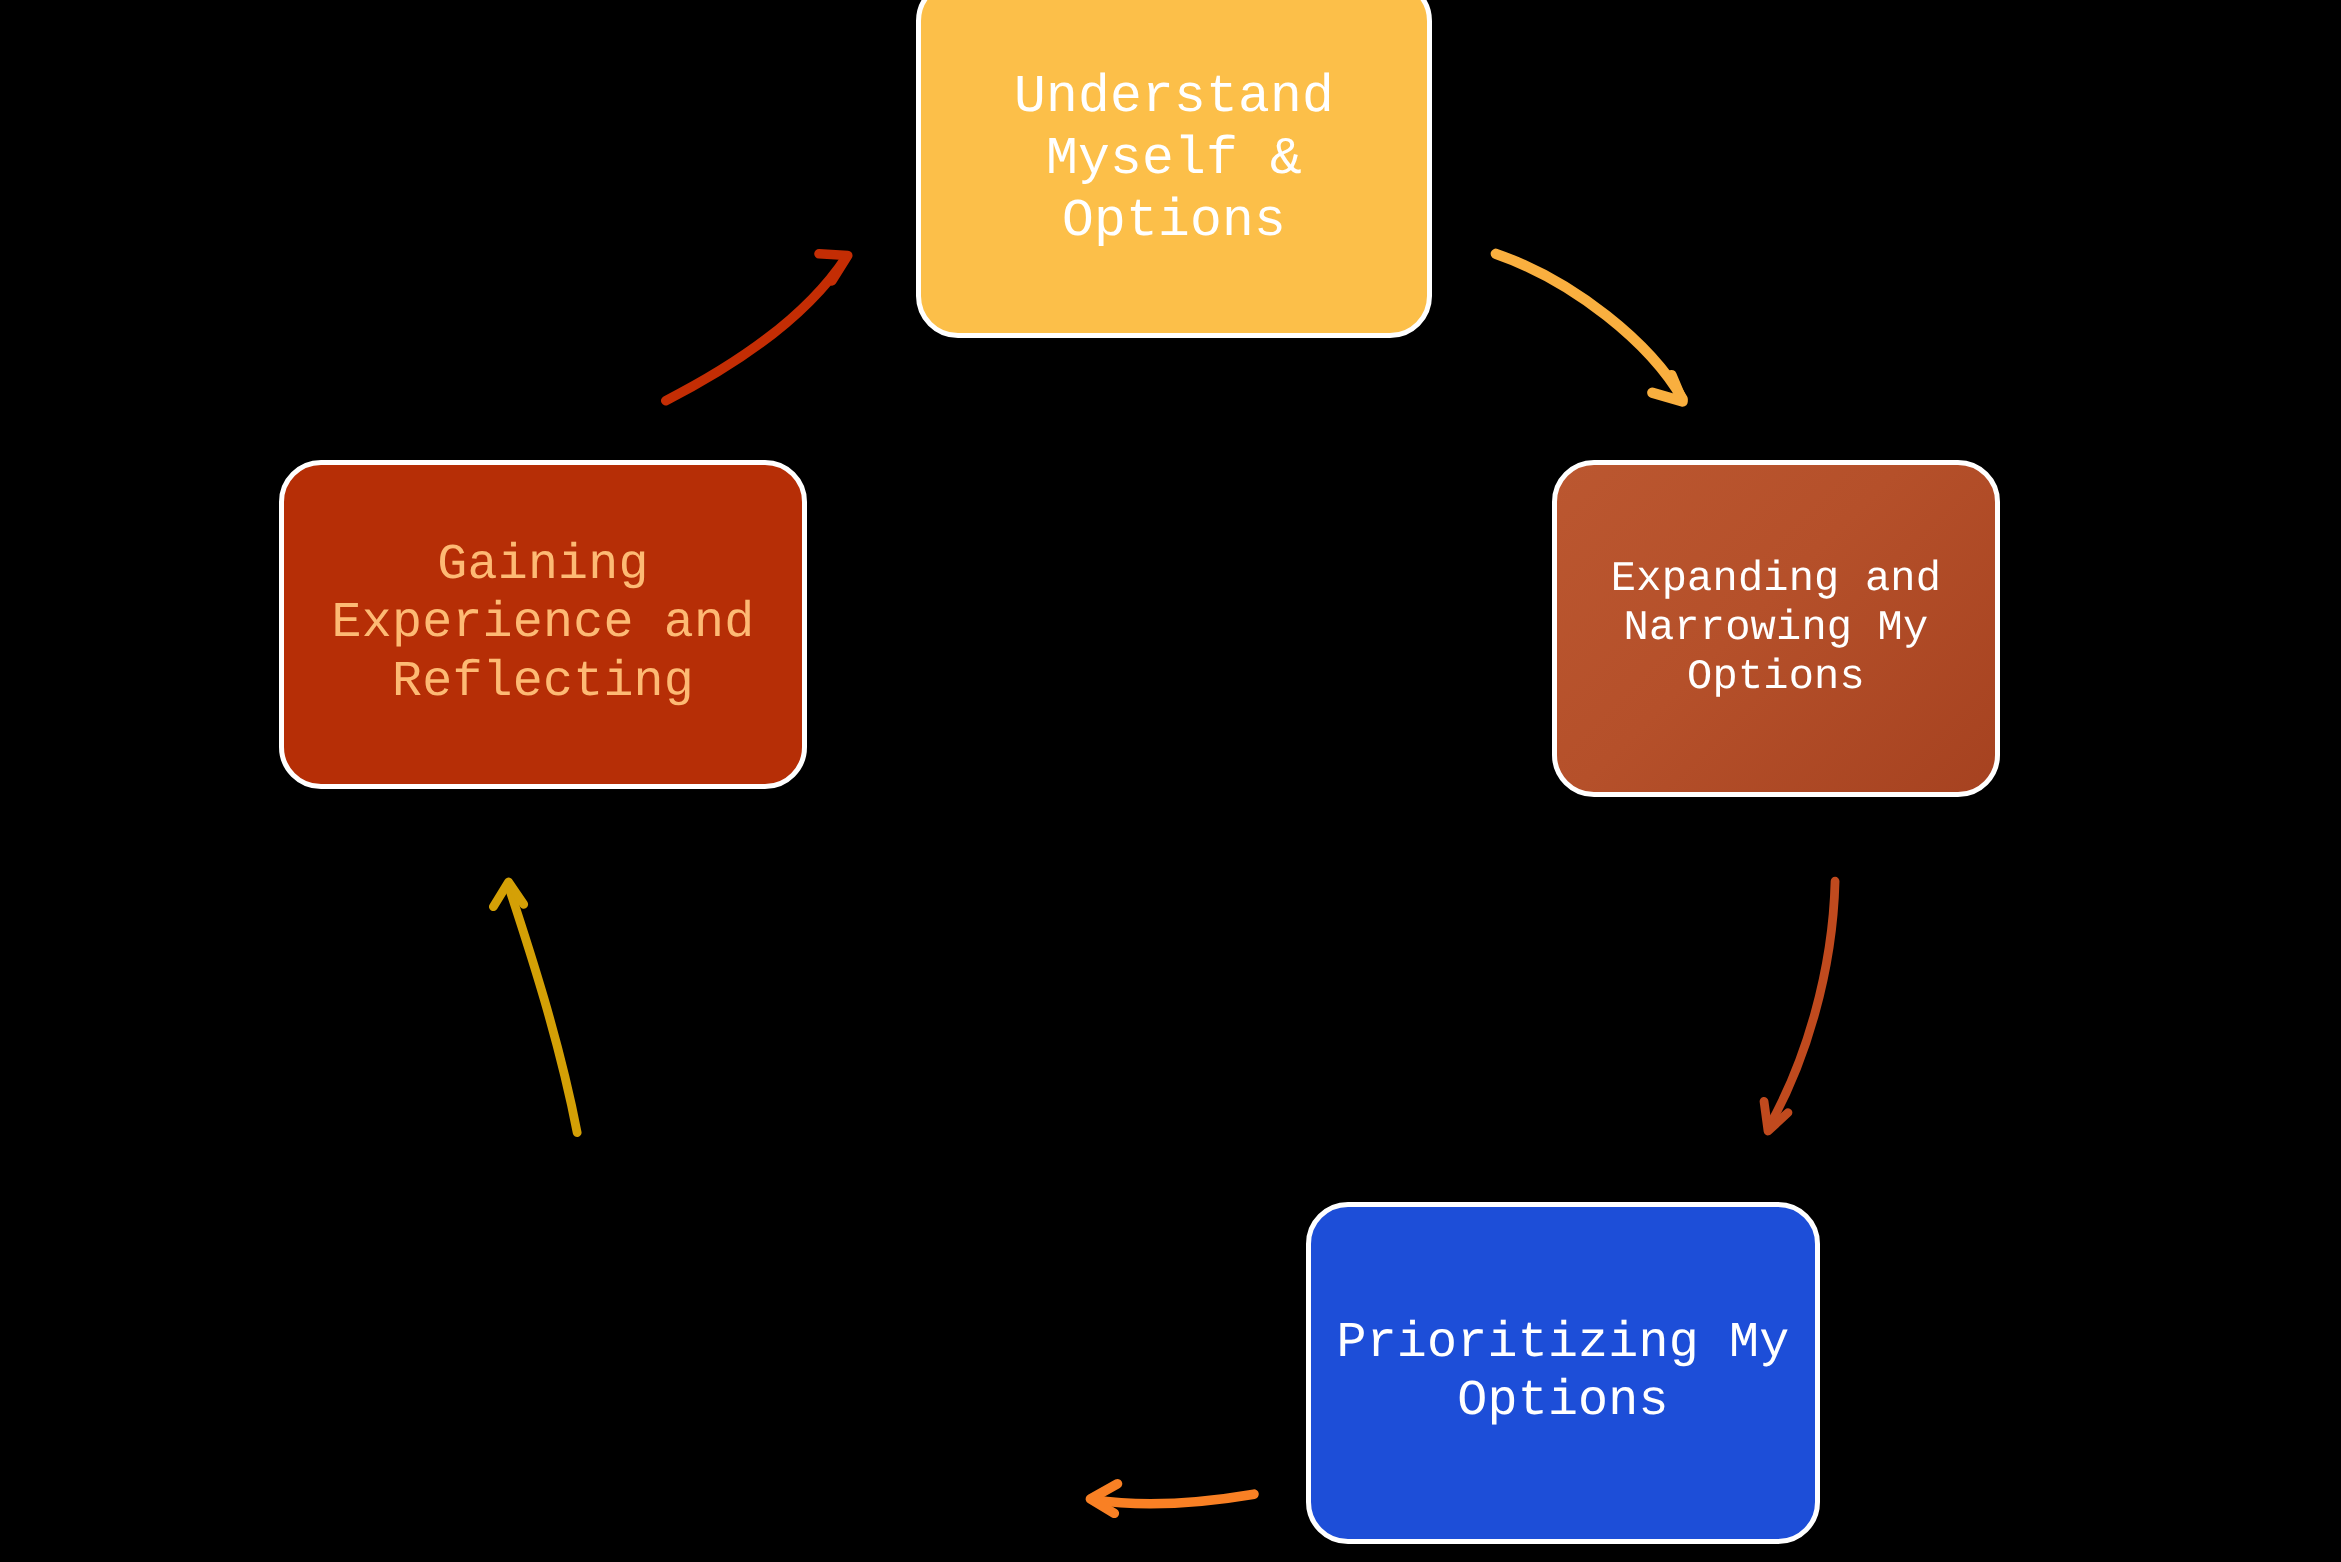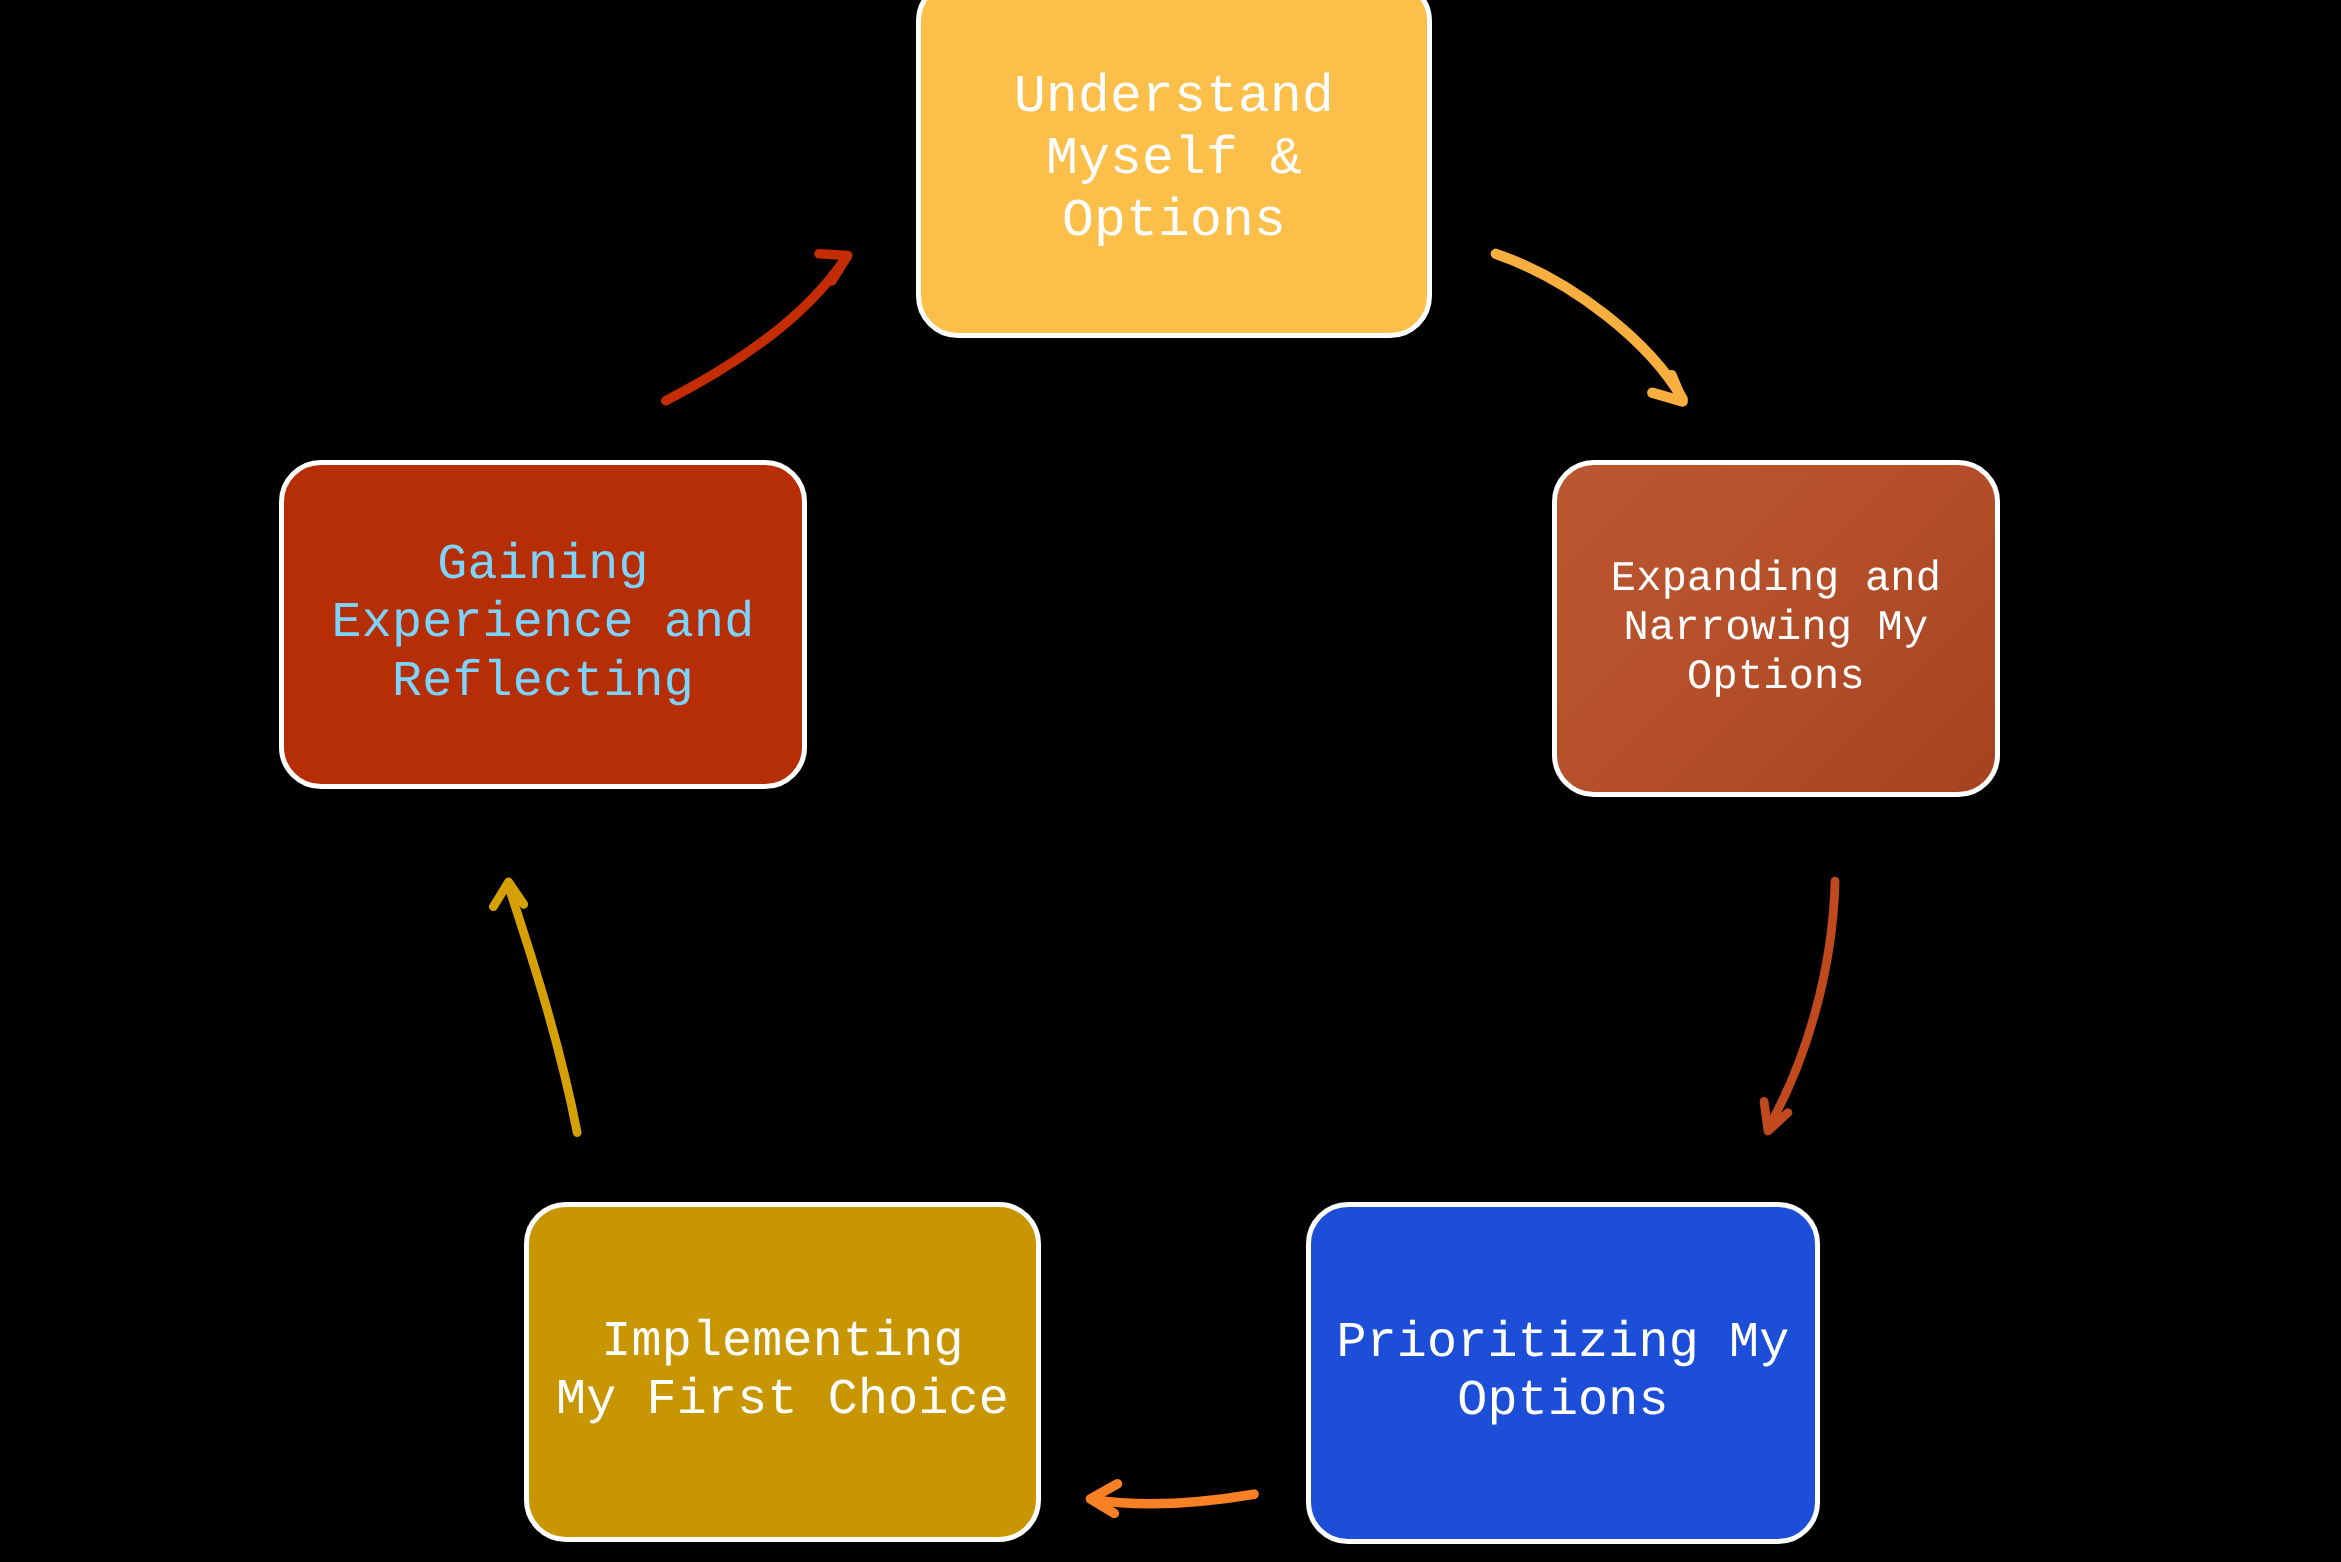--- a/index.html
+++ b/index.html
@@ -122,22 +122,19 @@
   </div>
 
   <div class="node" id="node-expanding" style="background: linear-gradient(135deg, rgb(187, 87, 48) 0%, rgb(181, 80, 42) 45%, rgb(166, 66, 32) 100%); border-color: rgb(255, 255, 255); color: rgb(255, 255, 255);">
     <span class="label">Expanding and<br>Narrowing My<br>Options</span>
   </div>
 
   <div class="node" id="node-prioritizing" style="background: #1d4ed8; border-color: rgb(255, 255, 255); color: rgb(255, 255, 255);">
     <span class="label">Prioritizing My<br>Options</span>
   </div>
 
-  <div class="node" id="node-implementing" style="background: rgb(200, 149, 3); border-color: rgb(255, 255, 255); color: rgb(255, 255, 255);">
-    <span class="label">Implementing<br>My First Choice</span>
-  </div>
 
-  <div class="node" id="node-gaining" style="background: rgb(182, 46, 6); border-color: rgb(255, 255, 255); color: #7dd3fc;">
+  <div class="node" id="node-gaining" style="background: rgb(182, 46, 6); border-color: rgb(255, 255, 255); color: #fdba74;">
     <span class="label">Gaining<br>Experience and<br>Reflecting</span>
   </div>
 
 </div>
 
 
 </body></html>

